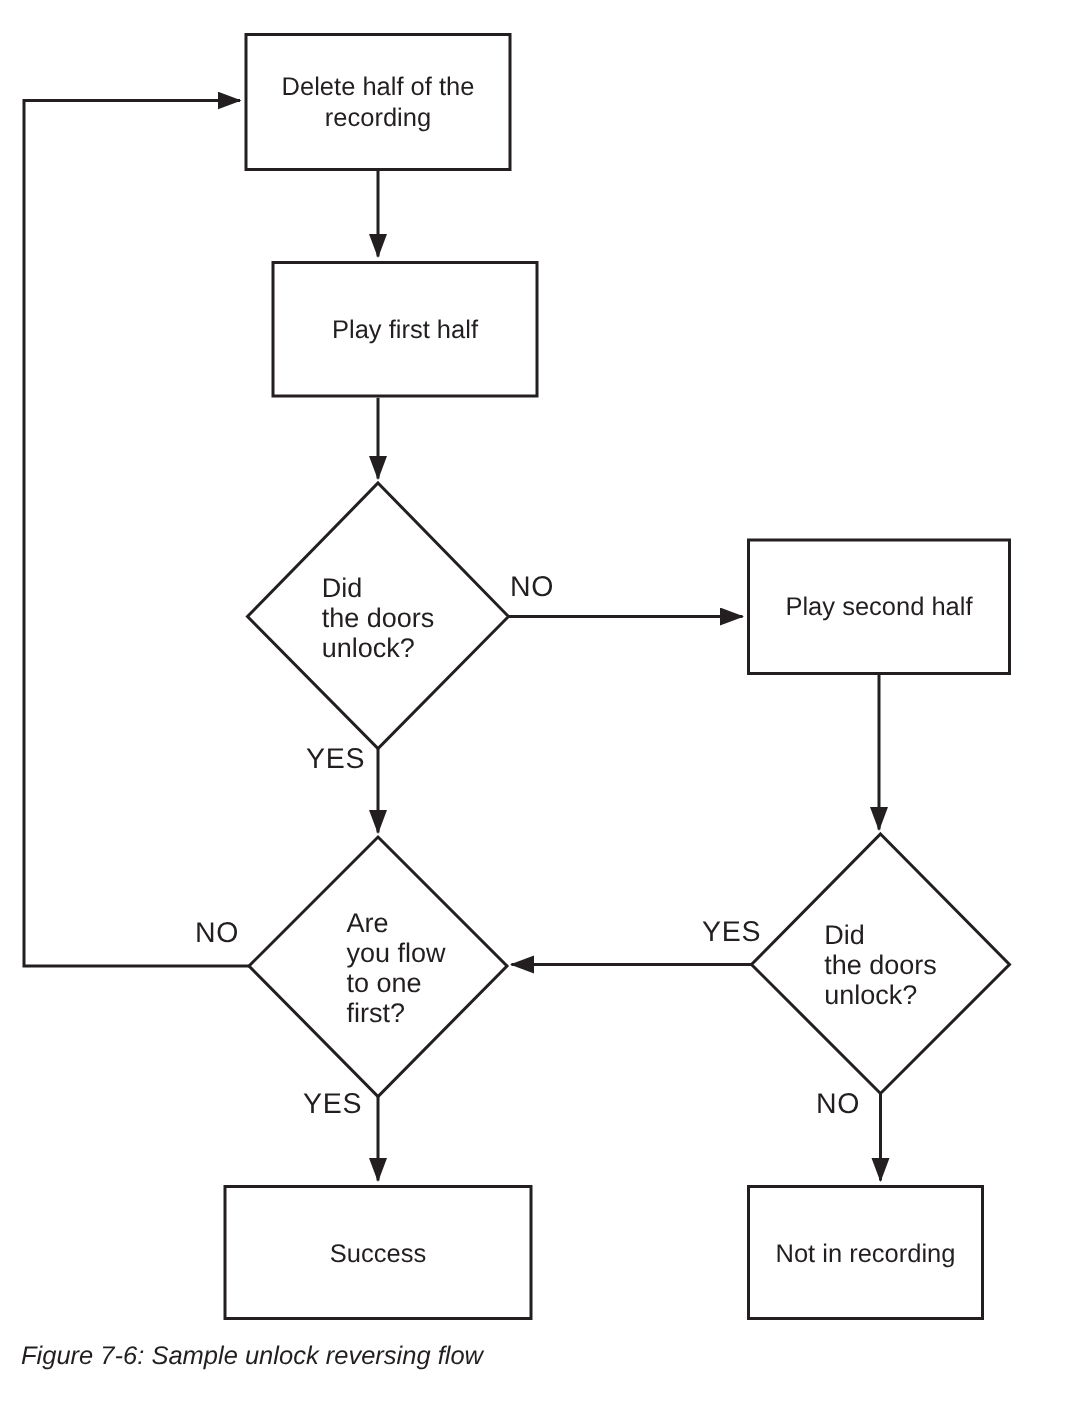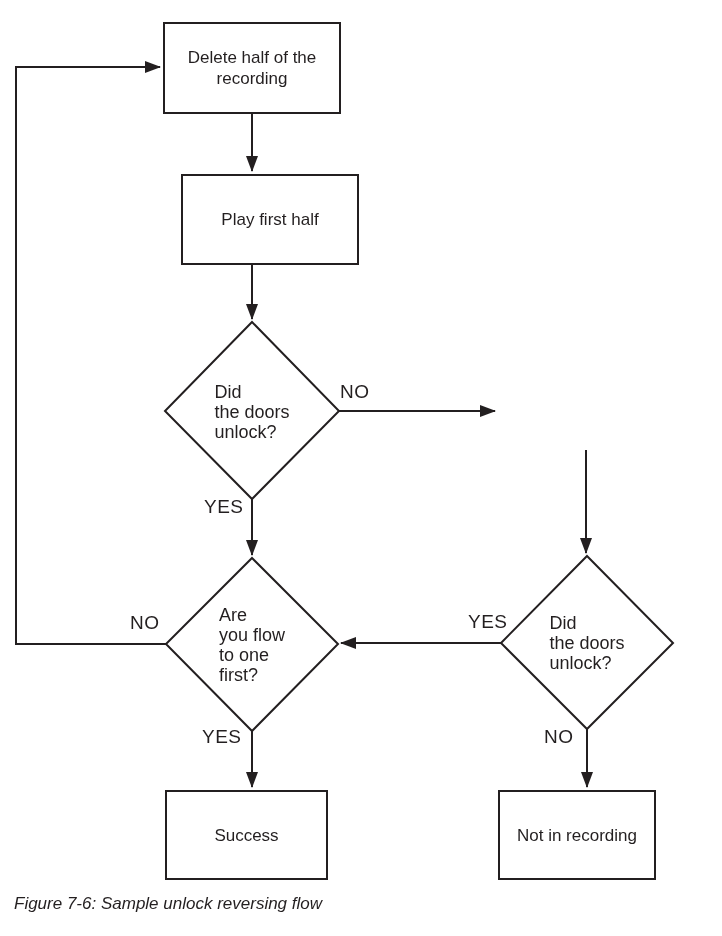--- a/index.html
+++ b/index.html
@@ -81,36 +81,39 @@
     <div>
       <div>Delete half of the</div>
       <div>recording</div>
     </div>
   </div>
 
   <div class="box" style="left:181px; top:174px; width:178px; height:91px;">
     <div>Play first half</div>
   </div>
 
+  <div class="box" style="left:498px; top:359px; width:176px; height:91px;">
+    <div>Play second half</div>
+  </div>
 
-  <div class="box" style="left:165px; top:790px; width:163px; height:90px;">
+  <div class="box" style="left:149px; top:790px; width:206px; height:90px;">
     <div>Success</div>
   </div>
 
   <div class="box" style="left:498px; top:790px; width:158px; height:90px;">
     <div>Not in recording</div>
   </div>
 
   <div class="dlabel" style="left:252px; top:412px;">
     <div>Did</div>
     <div>the doors</div>
     <div>unlock?</div>
   </div>
 
-  <div class="dlabel" style="left:252px; top:645px;">
+  <div class="dlabel" style="left:264px; top:645px;">
     <div>Are</div>
     <div>you flow</div>
     <div>to one</div>
     <div>first?</div>
   </div>
 
   <div class="dlabel" style="left:587px; top:643px;">
     <div>Did</div>
     <div>the doors</div>
     <div>unlock?</div>

